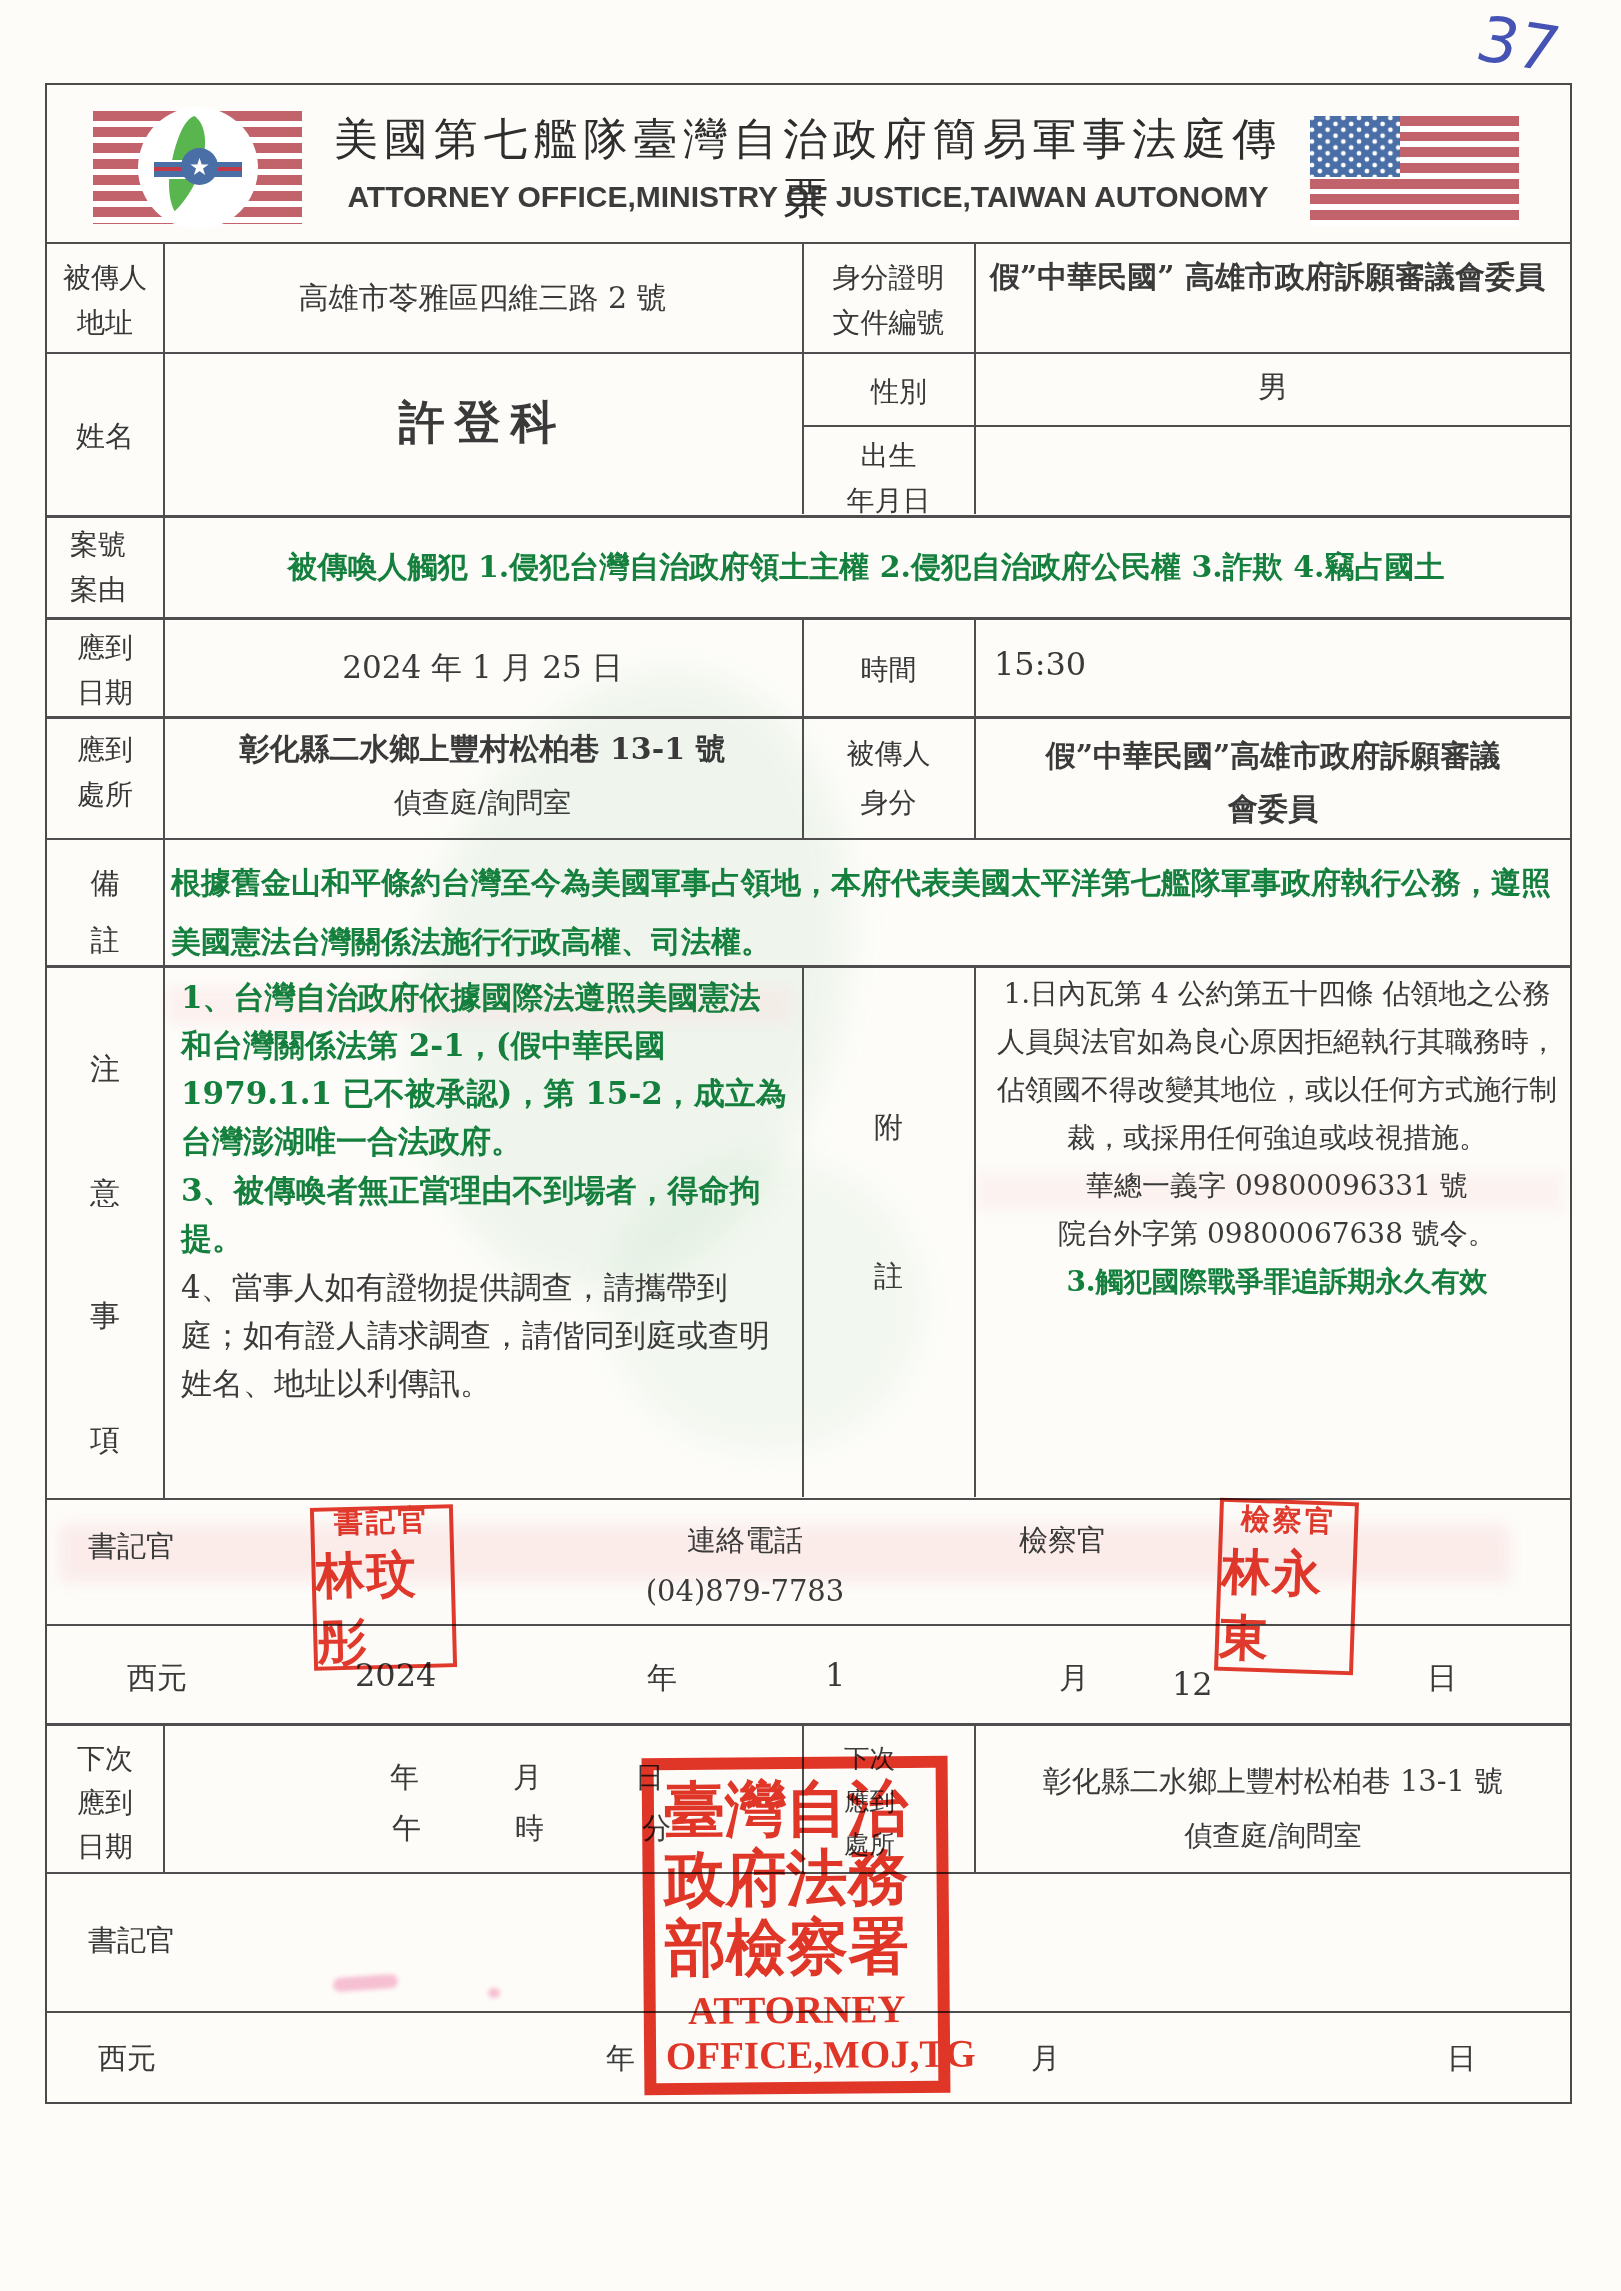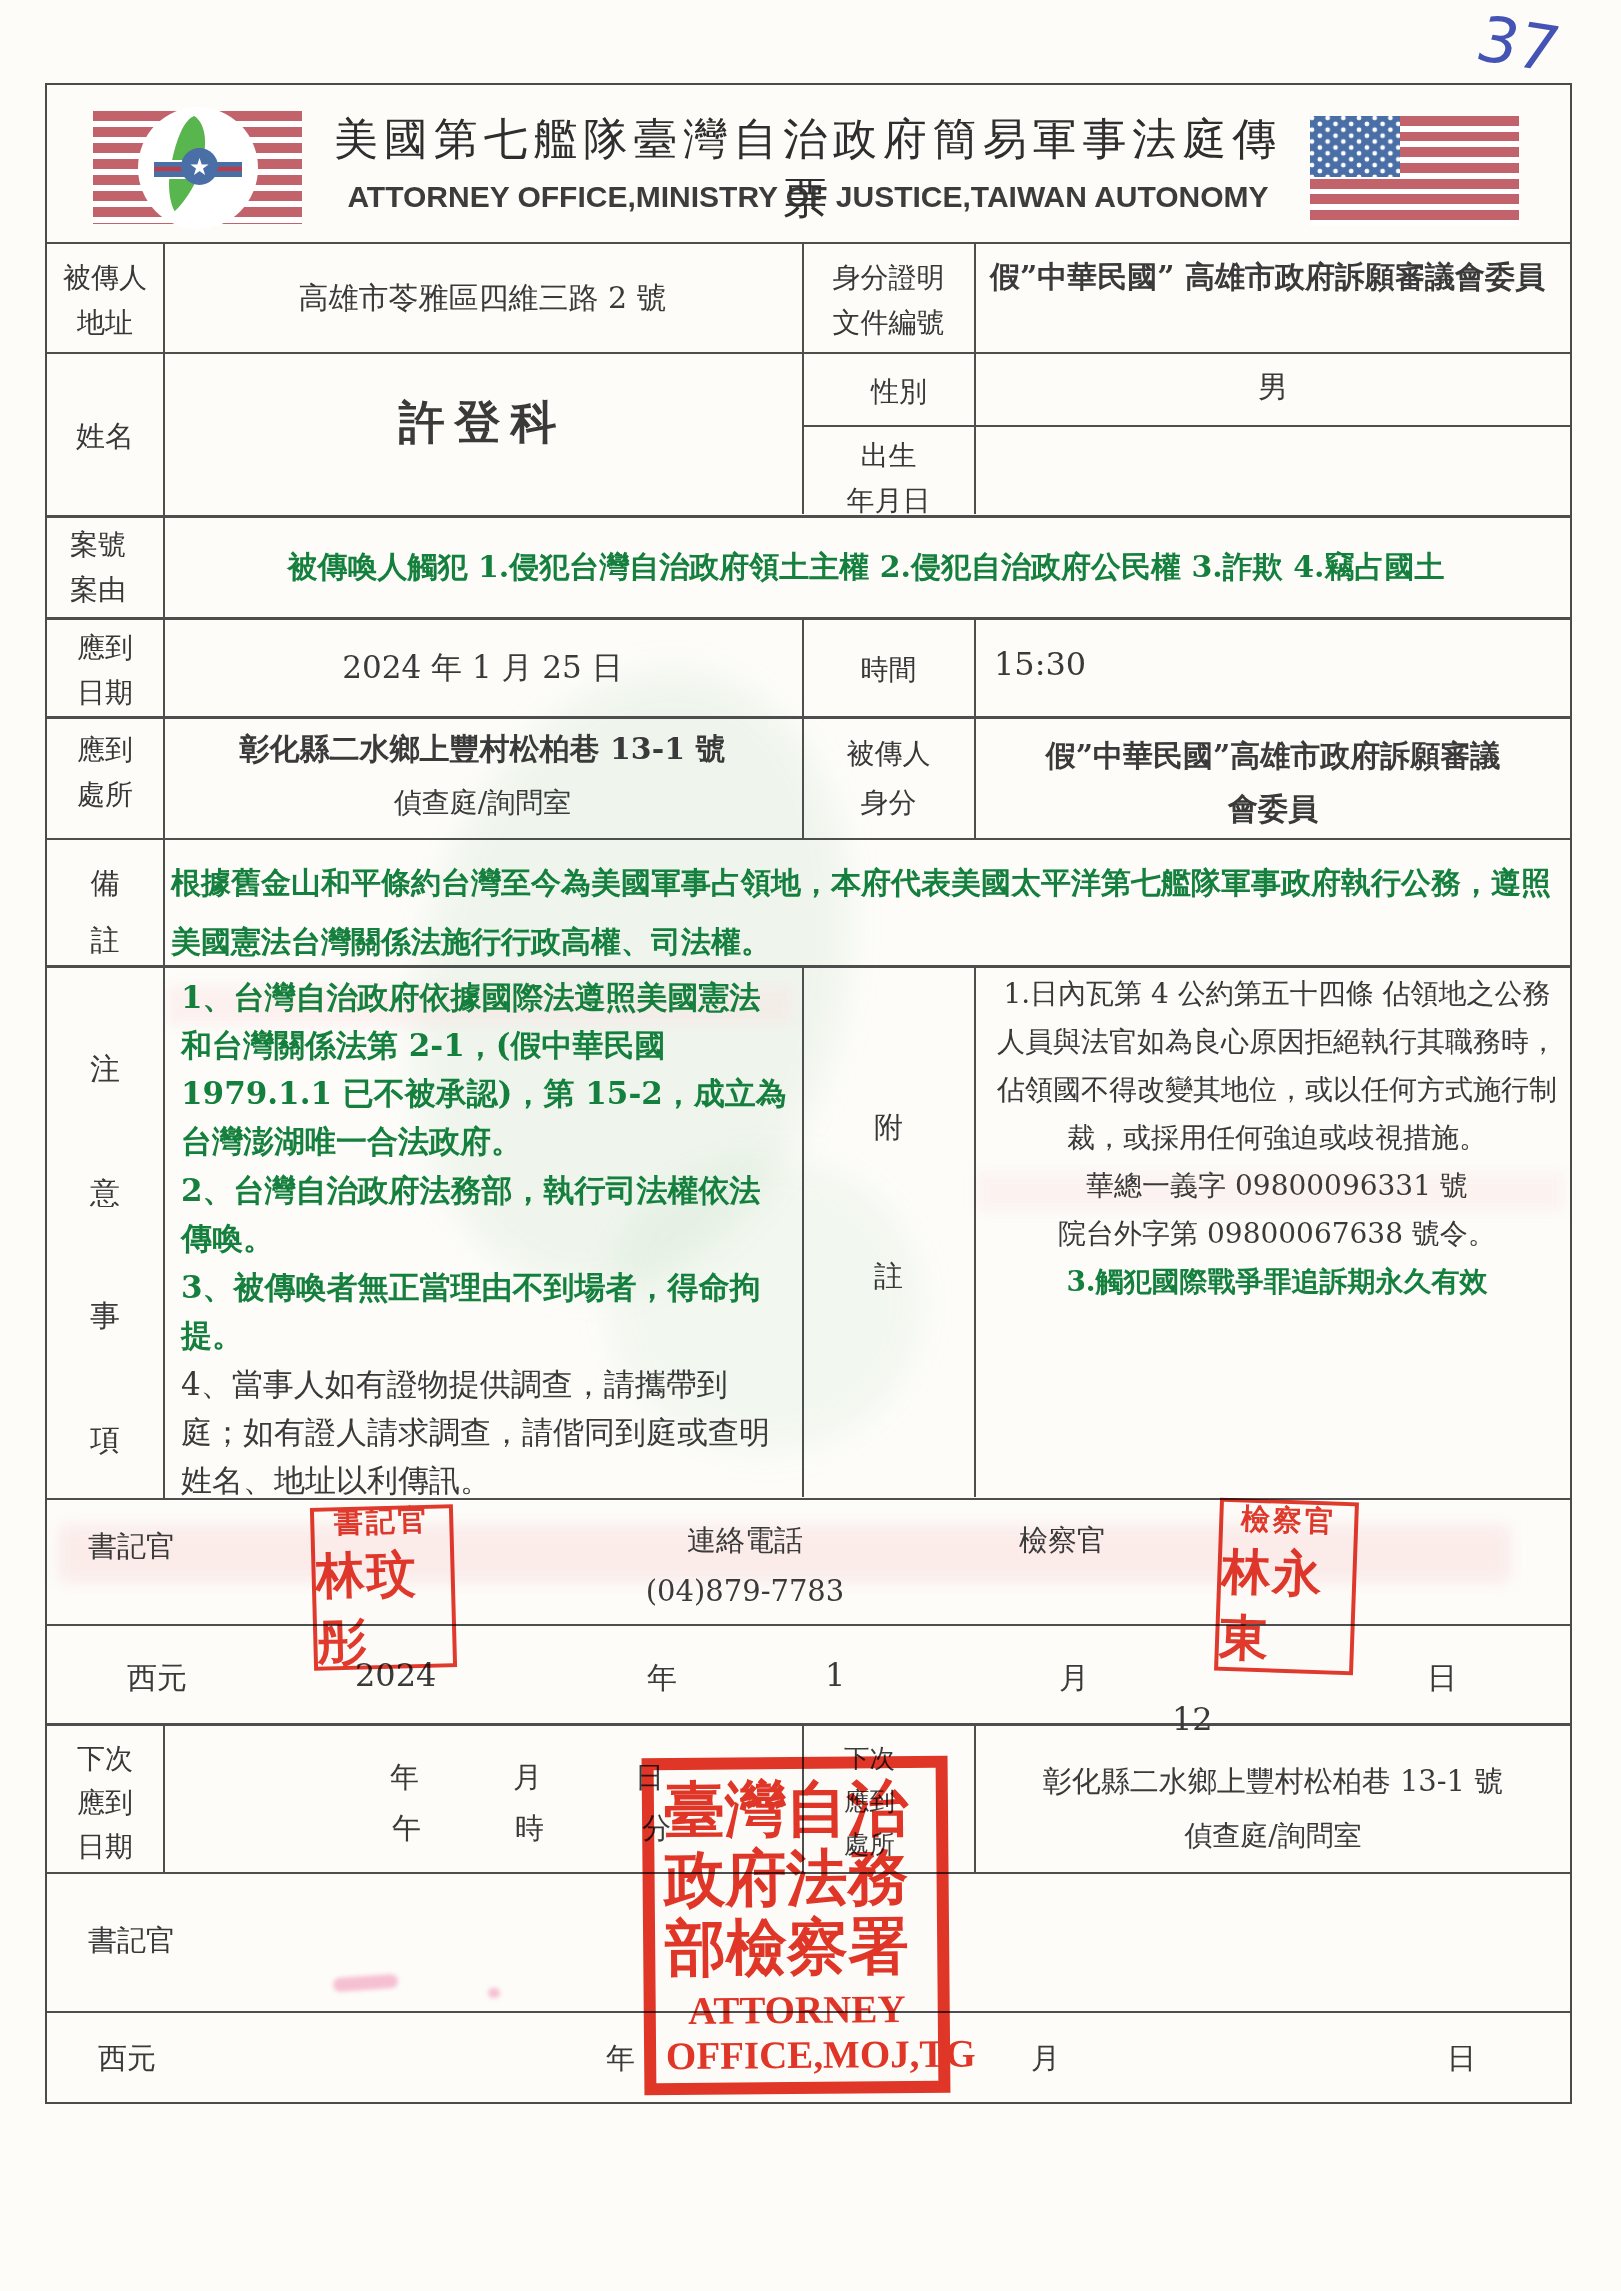--- a/index.html
+++ b/index.html
@@ -142,21 +142,20 @@
   <div class="abs red" style="left:171px;top:853px;width:1390px;font-size:30px;line-height:59px;">根據舊金山和平條約台灣至今為美國軍事占領地，本府代表美國太平洋第七艦隊軍事政府執行公務，遵照美國憲法台灣關係法施行行政高權、司法權。</div>
 
   <div class="abs" style="left:47px;top:1049px;width:116px;height:412px;display:flex;flex-direction:column;justify-content:space-between;align-items:center;font-size:30px;">
     <span>注</span>
     <span>意</span>
     <span>事</span>
     <span>項</span>
   </div>
   <div class="abs" style="left:180px;top:972px;width:610px;">
     <p class="np red">1、台灣自治政府依據國際法遵照美國憲法和台灣關係法第 2-1，(假中華民國 1979.1.1 已不被承認)，第 15-2，成立為台灣澎湖唯一合法政府。</p>
-    <p class="np red">2、台灣自治政府法務部，執行司法權依法傳喚。</p>
     <p class="np red">3、被傳喚者無正當理由不到場者，得命拘提。</p>
     <p class="np">4、當事人如有證物提供調查，請攜帶到庭；如有證人請求調查，請偕同到庭或查明姓名、地址以利傳訊。</p>
   </div>
   <div class="abs ctr" style="left:804px;top:1108px;width:169px;font-size:29px;">附</div>
   <div class="abs ctr" style="left:804px;top:1257px;width:169px;font-size:29px;">註</div>
   <div class="abs" style="left:992px;top:970px;width:570px;">
     <p class="nq">1.日內瓦第 4 公約第五十四條  佔領地之公務人員與法官如為良心原因拒絕執行其職務時，佔領國不得改變其地位，或以任何方式施行制裁，或採用任何強迫或歧視措施。</p>
     <p class="nq">華總一義字 09800096331 號</p>
     <p class="nq">院台外字第 09800067638 號令。</p>
     <p class="nq red">3.觸犯國際戰爭罪追訴期永久有效</p>
@@ -174,21 +173,21 @@
   <div class="abs stamp" style="left:1217px;top:1500px;width:139px;height:173px;transform:rotate(2deg);">
     <div class="t">檢察官</div>
     <div class="n">林永東</div>
   </div>
 
   <div class="abs" style="left:127px;top:1658px;font-size:30px;">西元</div>
   <div class="abs" style="left:355px;top:1656px;font-size:32px;">2024</div>
   <div class="abs" style="left:647px;top:1658px;font-size:30px;">年</div>
   <div class="abs" style="left:825px;top:1656px;font-size:32px;">1</div>
   <div class="abs" style="left:1059px;top:1658px;font-size:30px;">月</div>
-  <div class="abs" style="left:1172px;top:1700px;font-size:32px;">12</div>
+  <div class="abs" style="left:1172px;top:1665px;font-size:32px;">12</div>
   <div class="abs" style="left:1427px;top:1658px;font-size:30px;">日</div>
 
   <div class="abs ctr lbl ml" style="left:47px;top:1737px;width:116px;line-height:44px;">下次
 應到
 日期</div>
   <span class="abs" style="left:390px;top:1758px;font-size:29px;">年</span>
   <span class="abs" style="left:513px;top:1758px;font-size:29px;">月</span>
   <span class="abs" style="left:635px;top:1758px;font-size:29px;">日</span>
   <span class="abs" style="left:392px;top:1809px;font-size:29px;">午</span>
   <span class="abs" style="left:515px;top:1809px;font-size:29px;">時</span>

